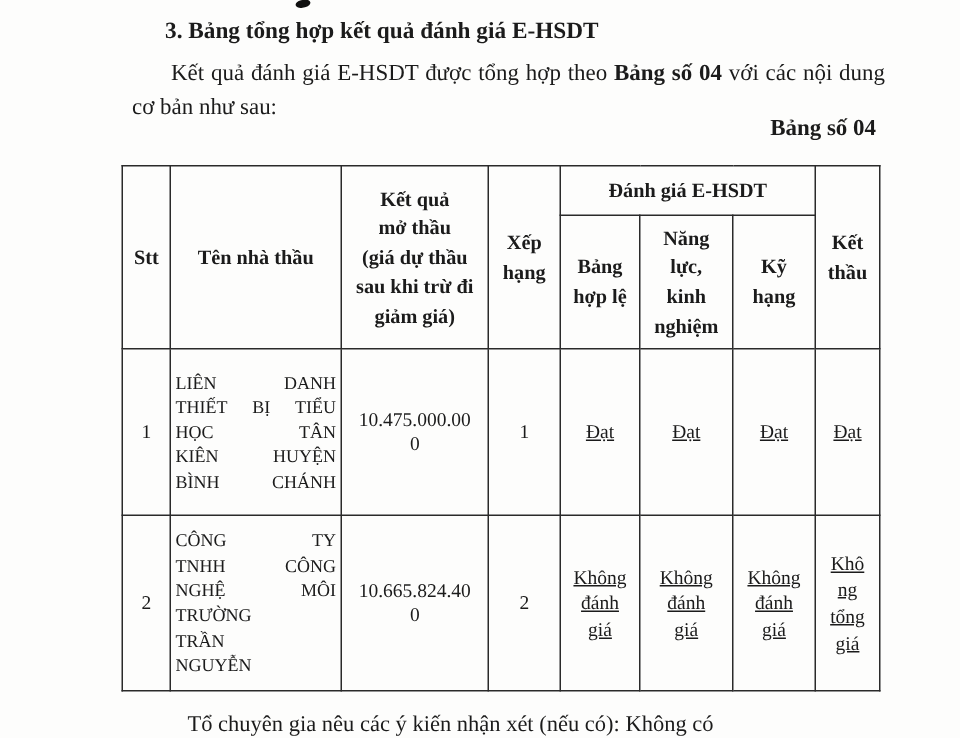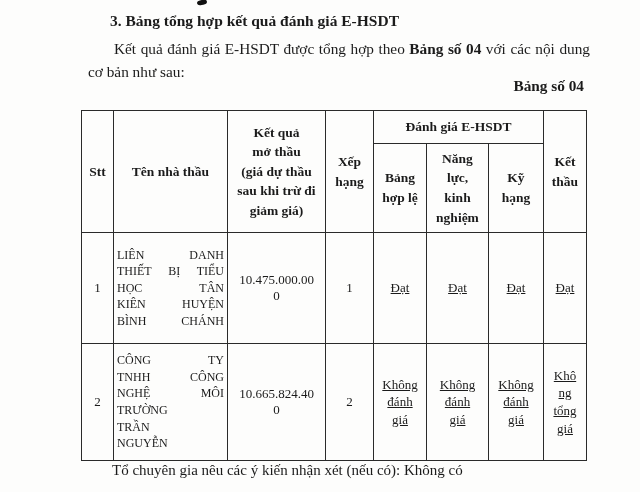--- a/index.html
+++ b/index.html
@@ -40,21 +40,21 @@
   tr.r1{height:111px;}
   tr.r2{height:117px;}
   td.cell-stt{vertical-align:top;padding-top:7px;}
   td.cell-bidder{
     vertical-align:top;text-align:justify;text-align-last:justify;
     -moz-text-align-last:justify;white-space:pre-line;
     font-size:12px;line-height:1.38;padding:5px 5px 3px 6px;margin-top:36px;
   }
   td.cell-eval{line-height:1.35;text-decoration:underline;}
   .note{
-    position:absolute;left:112px;top:462px;margin:0;
+    position:absolute;left:112px;top:462px;margin:13px;
     font-size:15px;white-space:nowrap;text-align:right;
   }
 </style>
 </head>
 <body>
 
 <div class="page">
 
   <div class="speck"></div>
 

